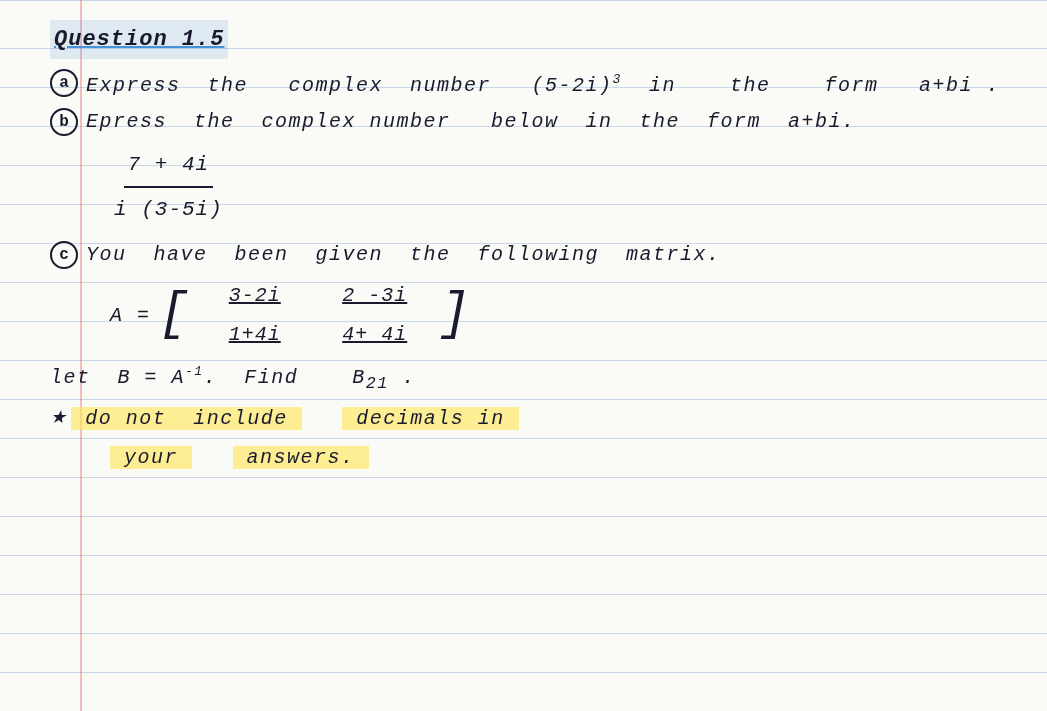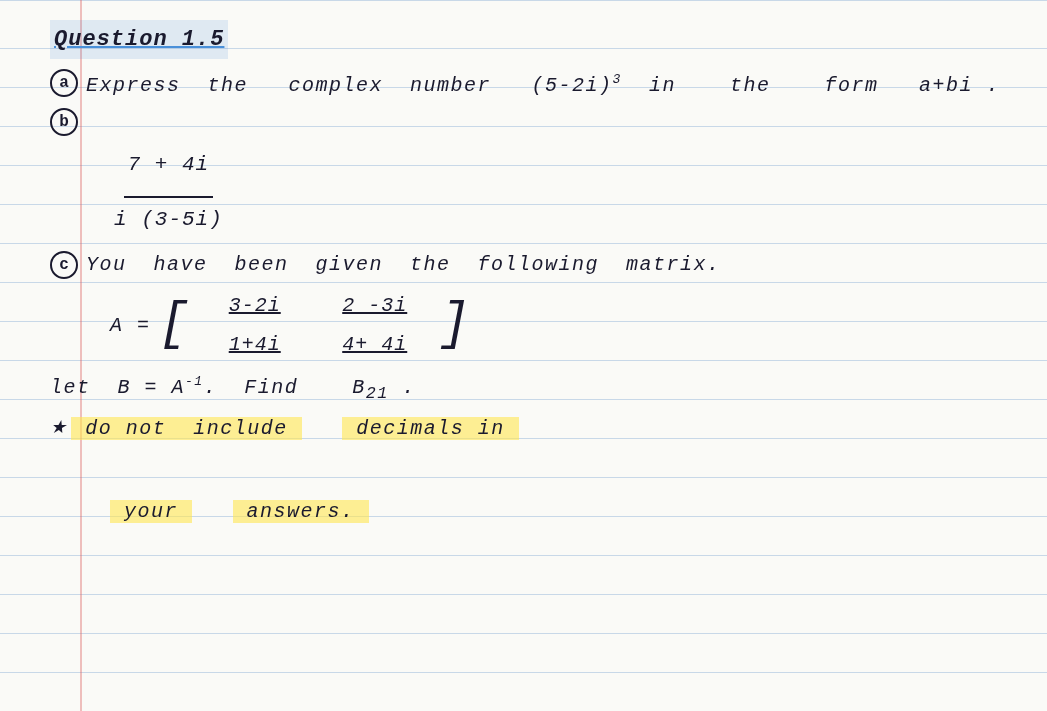--- a/index.html
+++ b/index.html
@@ -108,21 +108,21 @@
       flex-direction: column;
       align-items: center;
       font-style: italic;
       font-size: 21px;
       letter-spacing: 1px;
       vertical-align: middle;
     }
 
     .fraction-num {
       border-bottom: 2px solid #1a1a2e;
-      padding-bottom: 12px;
+      padding-bottom: 2px;
       padding-left: 4px;
       padding-right: 4px;
     }
 
     .fraction-den {
       padding-top: 2px;
       padding-left: 4px;
       padding-right: 4px;
     }
 
@@ -201,21 +201,20 @@
     }
 
     .row {
       height: 39px;
       display: flex;
       align-items: center;
     }
 
     .indent {
       margin-left: 60px;
-      margin-top: 44px;
     }
   </style>
 </head>
 <body>
 
 <div class="page">
   <div class="content">
 
     
     <div class="row title-line">
@@ -226,20 +225,23 @@
     <div class="row part-line" style="margin-top:2px;">
       <span class="part-label">a</span>
       <span class="math-text">
         Express&nbsp;&nbsp;the&nbsp;&nbsp;&nbsp;complex&nbsp;&nbsp;number&nbsp;&nbsp;&nbsp;(5-2i)<sup>3</sup>&nbsp;&nbsp;in&nbsp;&nbsp;&nbsp;&nbsp;the&nbsp;&nbsp;&nbsp;&nbsp;form&nbsp;&nbsp;&nbsp;a+bi&nbsp;.
       </span>
     </div>
 
     
     <div class="row part-line">
       <span class="part-label">b</span>
+      <span class="math-text">
+        Epress&nbsp;&nbsp;the&nbsp;&nbsp;complex&nbsp;number&nbsp;&nbsp;&nbsp;below&nbsp;&nbsp;in&nbsp;&nbsp;the&nbsp;&nbsp;form&nbsp;&nbsp;a+bi.
+      </span>
     </div>
 
     
     <div class="fraction-block">
       <div class="fraction">
         <div class="fraction-num">7 + 4i</div>
         <div class="fraction-den">i (3-5i)</div>
       </div>
     </div>
 

